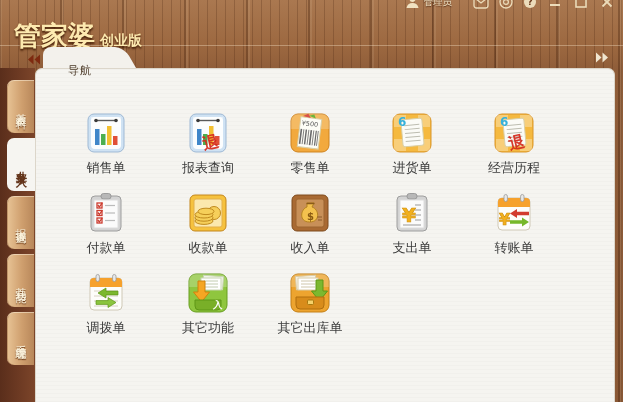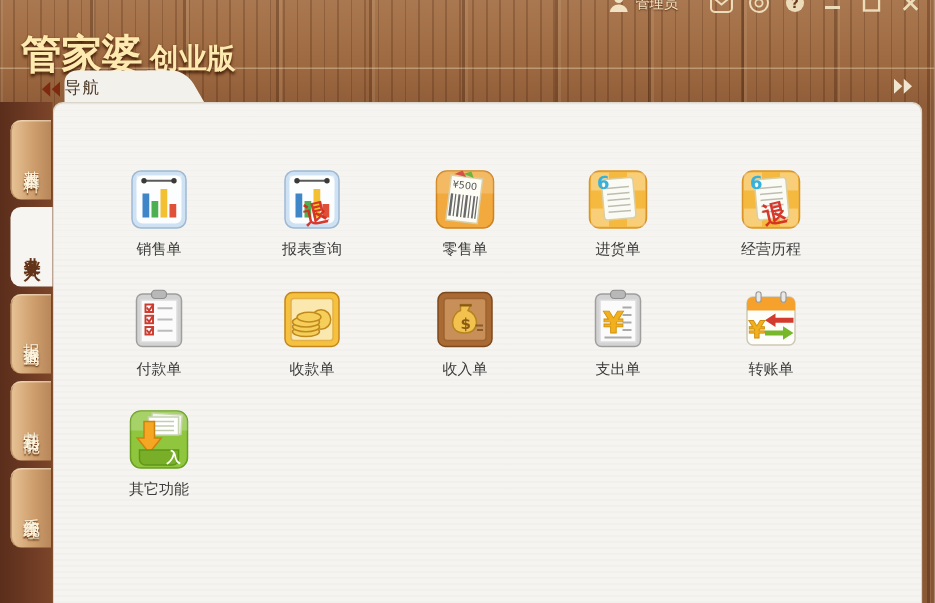--- a/index.html
+++ b/index.html
@@ -9,38 +9,38 @@
     background-image:
       repeating-linear-gradient(90deg, rgba(58,24,6,.22) 0 1px, transparent 1px 9px),
       repeating-linear-gradient(90deg, rgba(255,236,205,.10) 0 2px, transparent 2px 60px, rgba(54,22,4,.30) 60px 62px),
       linear-gradient(180deg,#aa7850 0,#9c6840 46px,#8f5d39 70px,#8a5835 100%);
   }
   
   .header{position:absolute;left:0;top:0;right:0;height:45px;border-bottom:1px solid rgba(255,240,215,.35);}
   .title{position:absolute;left:14px;top:18px;display:flex;align-items:baseline;gap:5px;white-space:nowrap;}
   .t-main{font-size:27px;font-weight:bold;color:#fdeab0;
     text-shadow:0 2px 2px rgba(62,26,4,.85), 0 0 1px #7a3c12;}
-  .t-sub{font-size:19px;font-weight:bold;color:#fdeab0;
+  .t-sub{font-size:14px;font-weight:bold;color:#fdeab0;
     text-shadow:0 2px 2px rgba(62,26,4,.85), 0 0 1px #7a3c12;}
   .topbar-right{position:absolute;top:-6px;right:3px;display:flex;align-items:center;}
   .userbox{display:flex;align-items:center;gap:4px;margin-right:16px;cursor:pointer;}
   .user-label{font-size:9.5px;color:#f3e6c8;text-shadow:0 1px 1px rgba(60,25,5,.8);padding-top:2px;}
   .ticon{display:inline-flex;align-items:center;justify-content:center;}
   .ticon.btn{margin:0 5px;cursor:pointer;}
   .ticon.winbtn{margin:0 6px;cursor:pointer;}
   
   .tabbar{position:absolute;left:35px;top:46px;width:580px;height:22px;}
   .scroll-left{position:absolute;left:-8px;top:4px;cursor:pointer;}
   .scroll-right{position:absolute;right:6px;top:2px;cursor:pointer;}
   .nav-tab{position:absolute;left:8px;top:1px;height:21px;width:74px;background:#f3f1ec;
     border-radius:8px 6px 0 0;cursor:pointer;}
   .nav-tab::after{content:'';position:absolute;right:-13px;top:0;bottom:0;width:26px;background:#f3f1ec;
     transform:skewX(30deg);border-radius:0 9px 0 0;}
-  .nav-tab .tab-text{position:relative;z-index:2;display:block;text-align:left;font-size:11px;
-    color:#4a3826;padding-top:4px;letter-spacing:1px;}
+  .nav-tab .tab-text{position:relative;z-index:2;display:block;text-align:center;font-size:11px;
+    color:#4a3826;padding-top:16px;letter-spacing:1px;}
   
   .sidebar{position:absolute;left:0;top:68px;bottom:0;width:35px;
     background:linear-gradient(90deg,#5a2e1b 0,#6d3a23 55%,#7c452a 100%);}
   .side-tab{width:27px;height:53px;margin:0 0 5px 7px;border-radius:7px 0 0 7px;
     display:flex;align-items:center;justify-content:center;cursor:pointer;
     background:linear-gradient(90deg,#e8c496 0,#cf9f6e 55%,#b8875a 100%);
     box-shadow:inset 0 1px 0 rgba(255,245,225,.5), inset 1px 0 0 rgba(120,65,25,.35);}
   .side-tab:first-child{margin-top:12px;}
   .side-label{writing-mode:vertical-lr;text-orientation:upright;font-size:11px;letter-spacing:1.5px;
     color:#fcf4de;text-shadow:0 1px 1px rgba(88,40,8,.9);line-height:1;}
@@ -48,21 +48,21 @@
   .side-tab.active .side-label{color:#63341a;font-weight:bold;text-shadow:none;}
   
   .card{position:absolute;left:35px;top:68px;width:580px;bottom:0;background:#f5f4f0;
     border-radius:7px 7px 0 0;border:1px solid #dcd6ca;border-bottom:none;box-sizing:border-box;
     background-image:repeating-linear-gradient(0deg, rgba(0,0,0,.014) 0 1px, transparent 1px 4px);}
   .grid{position:absolute;left:19px;top:42px;}
   .grow{display:flex;margin-bottom:17px;}
   .cell{width:102px;height:63px;display:flex;flex-direction:column;align-items:center;cursor:pointer;}
   .cicon{width:44px;height:44px;display:block;}
   .cicon svg{display:block;}
-  .clabel{font-size:10px;color:#3c3c3c;margin-top:4px;white-space:nowrap;font-family:Liberation Serif, serif;}
+  .clabel{font-size:13px;color:#3c3c3c;margin-top:4px;white-space:nowrap;font-family:Liberation Serif, serif;}
 </style>
 </head>
 <body>
 
 <div class="app">
 
   <div class="header">
     <div class="title">
       <span class="t-main">管家婆</span>
       <span class="t-sub">创业版</span>
@@ -353,35 +353,75 @@
                 <path d="M30 26.5 l7 4.5 -7 4.5 v-2.8 h-12 v-3.4 h12 z" fill="#76b82a"></path>
               </svg>
             </span>
     <span class="clabel">转账单</span>
   </div>
         </div>
         <div class="grow">
           <div class="cell">
     <span class="cicon">
               <svg width="44" height="44" viewBox="0 0 44 44">
+                <rect x="6" y="7" width="32" height="32" rx="4" fill="#fdfdfa" stroke="#cfc8b6"></rect>
+                <path d="M6 11 a4 4 0 0 1 4 -4 h24 a4 4 0 0 1 4 4 v5 h-32 z" fill="#f6a12c"></path>
+                <rect x="12" y="3.5" width="3.4" height="7" rx="1.7" fill="#e8e8e8" stroke="#9a9a9a" stroke-width=".8"></rect>
+                <rect x="28.6" y="3.5" width="3.4" height="7" rx="1.7" fill="#e8e8e8" stroke="#9a9a9a" stroke-width=".8"></rect>
+                <g stroke="#d8d2c2" stroke-width="1">
+                  <line x1="10" y1="20" x2="34" y2="20"></line>
+                  <line x1="10" y1="25" x2="34" y2="25"></line>
+                  <line x1="10" y1="30" x2="34" y2="30"></line>
+                  <line x1="10" y1="35" x2="34" y2="35"></line>
+                </g>
+                <path d="M22 17 l-8 5 8 5 v-3.1 h12 v-3.8 h-12 z" fill="#7cb82f" stroke="#5f9717" stroke-width=".7"></path>
+                <path d="M24 26.5 l8 5 -8 5 v-3.1 h-12 v-3.8 h12 z" fill="#8bc53f" stroke="#5f9717" stroke-width=".7"></path>
+              </svg>
+            </span>
+    <span class="clabel">调拨单</span>
+  </div>
+          <div class="cell">
+    <span class="cicon">
+              <svg width="44" height="44" viewBox="0 0 44 44">
                 <rect x="3" y="3" width="38" height="38" rx="7" fill="#8fc63e" stroke="#699f22"></rect>
                 <path d="M3 10 a7 7 0 0 1 7 -7 h24 a7 7 0 0 1 7 7 v6 h-38 z" fill="rgba(255,255,255,.22)"></path>
                 <g transform="rotate(4 27 12)">
                   <rect x="17" y="5" width="20" height="13" fill="#f2f5ea" stroke="#c8d4b2"></rect>
                 </g>
                 <rect x="15" y="7" width="20" height="12" fill="#ffffff" stroke="#c8d4b2"></rect>
                 <g stroke="#c2ccb0" stroke-width="1">
                   <line x1="18" y1="10" x2="32" y2="10"></line>
                   <line x1="18" y1="13" x2="32" y2="13"></line>
                   <line x1="18" y1="16" x2="32" y2="16"></line>
                 </g>
                 <path d="M12 10 v11 h-4.5 l8 10 8 -10 h-4.5 v-11 z" fill="#f5a623" stroke="#cd820e" stroke-width="1"></path>
                 <path d="M9 29 h26 v6 a4 4 0 0 1 -4 4 h-18 a4 4 0 0 1 -4 -4 z" fill="#79af28" stroke="#5f9717"></path>
                 <text x="27" y="37" font-size="9.5" fill="#ffffff" font-weight="bold">入</text>
               </svg>
             </span>
     <span class="clabel">其它功能</span>
   </div>
+          <div class="cell">
+    <span class="cicon">
+              <svg width="44" height="44" viewBox="0 0 44 44">
+                <rect x="3" y="3" width="38" height="38" rx="7" fill="#eda42f" stroke="#c47f15"></rect>
+                <path d="M3 10 a7 7 0 0 1 7 -7 h24 a7 7 0 0 1 7 7 v6 h-38 z" fill="rgba(255,255,255,.20)"></path>
+                <g transform="rotate(-4 17 12)">
+                  <rect x="8" y="5" width="20" height="13" fill="#f7f3e8" stroke="#d8cba8"></rect>
+                </g>
+                <rect x="10" y="7" width="20" height="12" fill="#ffffff" stroke="#d8cba8"></rect>
+                <g stroke="#cfc6ab" stroke-width="1">
+                  <line x1="13" y1="10" x2="27" y2="10"></line>
+                  <line x1="13" y1="13" x2="27" y2="13"></line>
+                  <line x1="13" y1="16" x2="27" y2="16"></line>
+                </g>
+                <path d="M31 9 v11 h-4.5 l8 10 8 -10 h-4.5 v-11 z" transform="translate(-3 0)" fill="#7cb82f" stroke="#5f9717" stroke-width="1"></path>
+                <path d="M8 26 h28 v8 a4 4 0 0 1 -4 4 h-20 a4 4 0 0 1 -4 -4 z" fill="#d88c1b" stroke="#b06f0f"></path>
+                <rect x="19.5" y="29" width="6" height="4.5" rx="1" fill="#f6d26a" stroke="#a87a10"></rect>
+              </svg>
+            </span>
+    <span class="clabel">其它出库单</span>
+  </div>
         </div>
       </div>
   </div>
 
 </div>
 
 </body></html>

